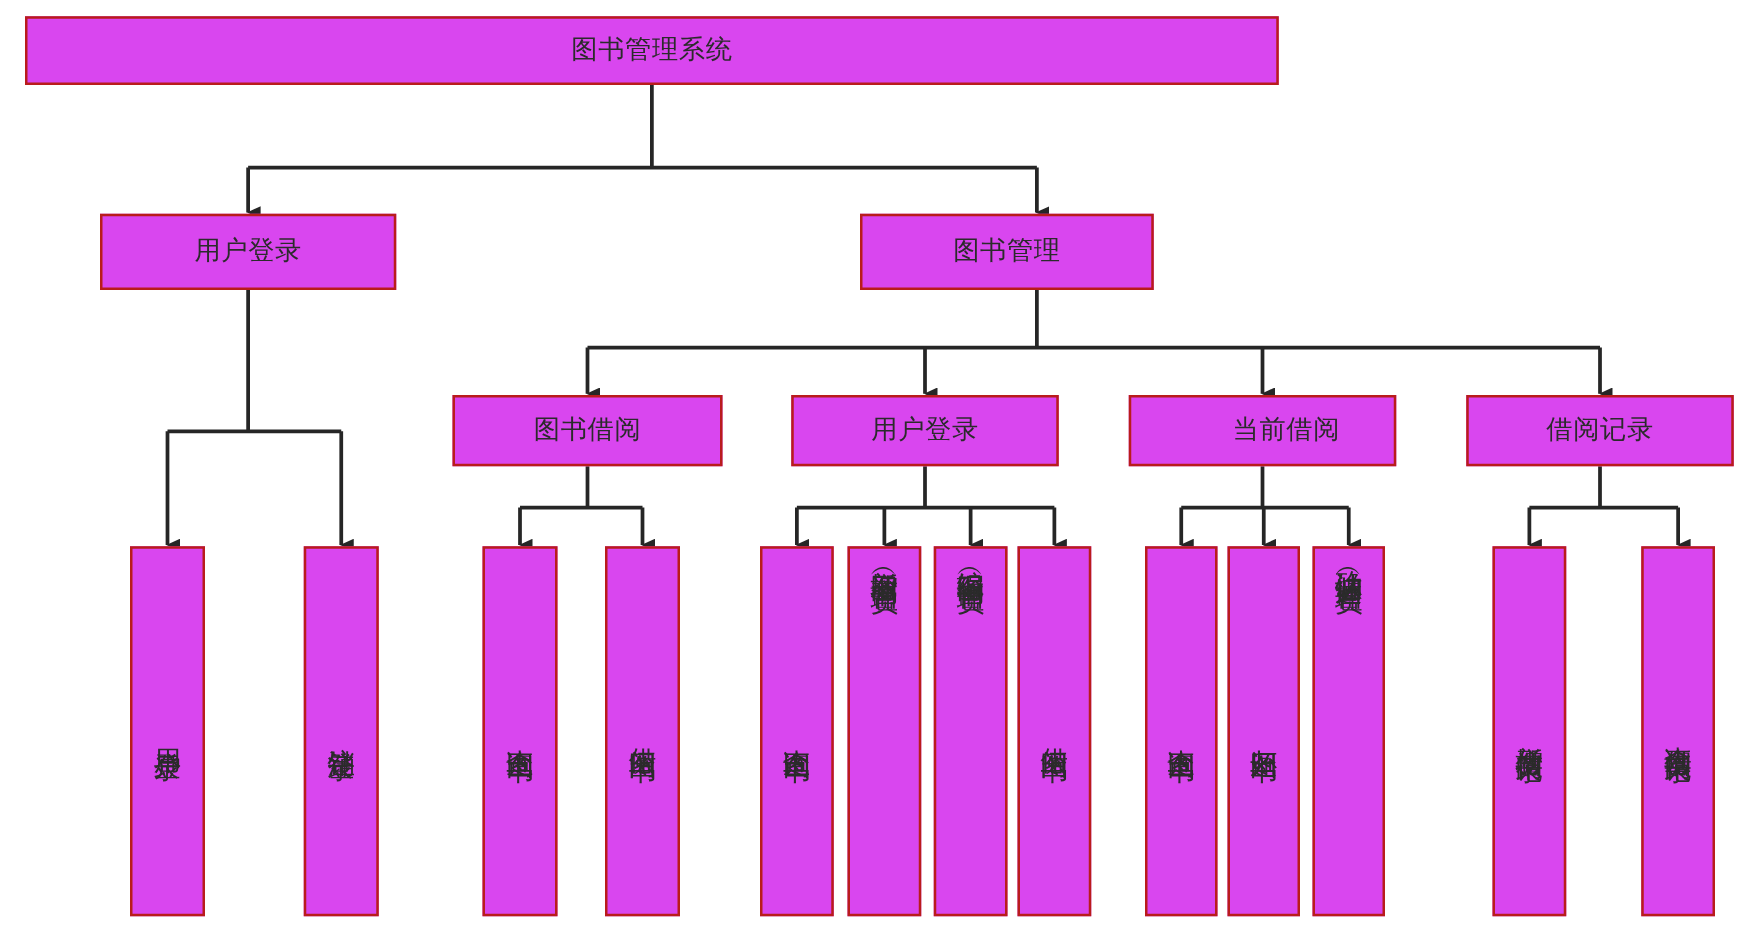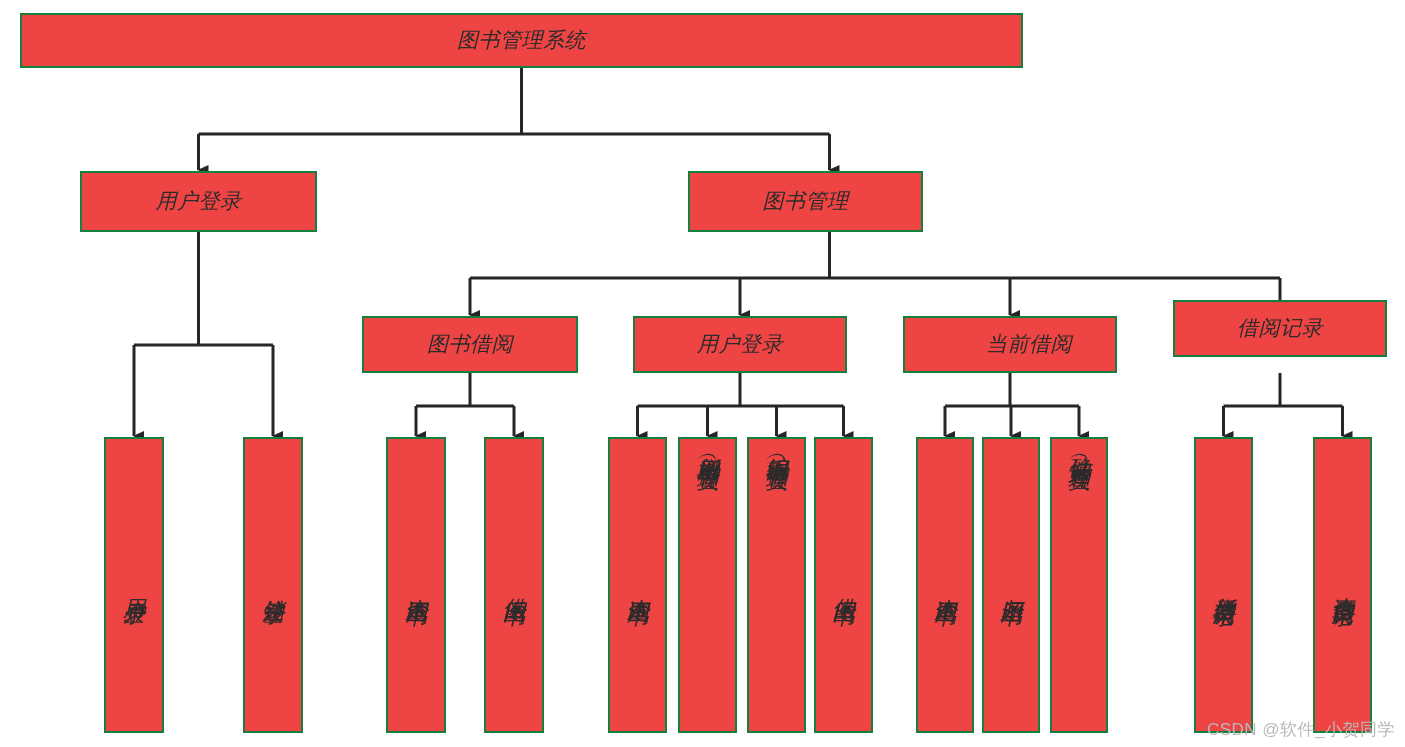--- a/index.html
+++ b/index.html
@@ -20,26 +20,25 @@
   #diagram-svg {
     position: absolute;
     left: 0;
     top: 0;
     width: 1405px;
     height: 747px;
   }
   .node-box {
     position: absolute;
     box-sizing: border-box;
-    background: #ef4444;
-    border: 2px solid #15803d;
+    background: #d946ef;
+    border: 2px solid #b91c1c;
     display: flex;
     align-items: center;
     justify-content: center;
-    font-style: italic;
   }
   .node-label {
     color: #2b2b2b;
     font-size: 21px;
     line-height: 1.25;
     letter-spacing: 0.5px;
     white-space: nowrap;
     text-align: center;
   }
   .node-box.leaf {
@@ -128,21 +127,21 @@
       </div>
       <div class="node-box" style="left: 362px; top: 316px; width: 216px; height: 57px;">
         <span class="node-label">图书借阅</span>
       </div>
       <div class="node-box" style="left: 633px; top: 316px; width: 214px; height: 57px;">
         <span class="node-label">用户登录</span>
       </div>
       <div class="node-box" style="left: 903px; top: 316px; width: 214px; height: 57px; padding-left: 38px;">
         <span class="node-label">当前借阅</span>
       </div>
-      <div class="node-box" style="left: 1173px; top: 300px; width: 214px; height: 57px;">
+      <div class="node-box" style="left: 1173px; top: 316px; width: 214px; height: 57px;">
         <span class="node-label">借阅记录</span>
       </div>
       <div class="node-box leaf centered" style="left: 104px; top: 437px; width: 60px; height: 296px;">
         <span class="node-label">用户登录</span>
       </div>
       <div class="node-box leaf centered" style="left: 243px; top: 437px; width: 60px; height: 296px;">
         <span class="node-label">注销登录</span>
       </div>
       <div class="node-box leaf centered" style="left: 386px; top: 437px; width: 60px; height: 296px;">
         <span class="node-label">查询图书</span>
@@ -172,14 +171,13 @@
         <span class="node-label">确认归还（管理员）</span>
       </div>
       <div class="node-box leaf centered" style="left: 1194px; top: 437px; width: 59px; height: 296px;">
         <span class="node-label">新增借阅记录</span>
       </div>
       <div class="node-box leaf centered" style="left: 1313px; top: 437px; width: 59px; height: 296px;">
         <span class="node-label">查询借阅记录</span>
       </div>
     </div>
 
-  <div class="watermark">CSDN @软件_小贺同学</div>
 </div>
 
 </body></html>

